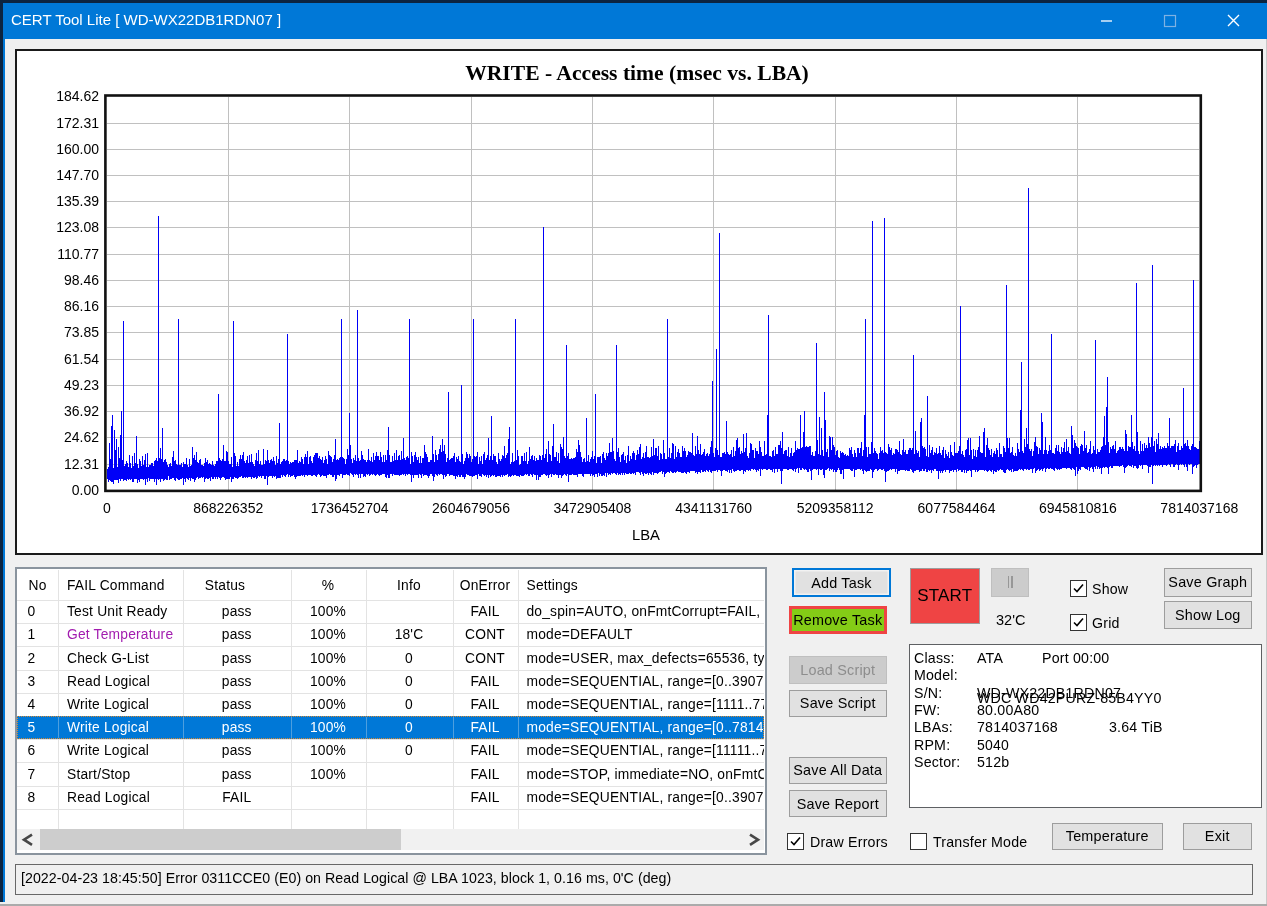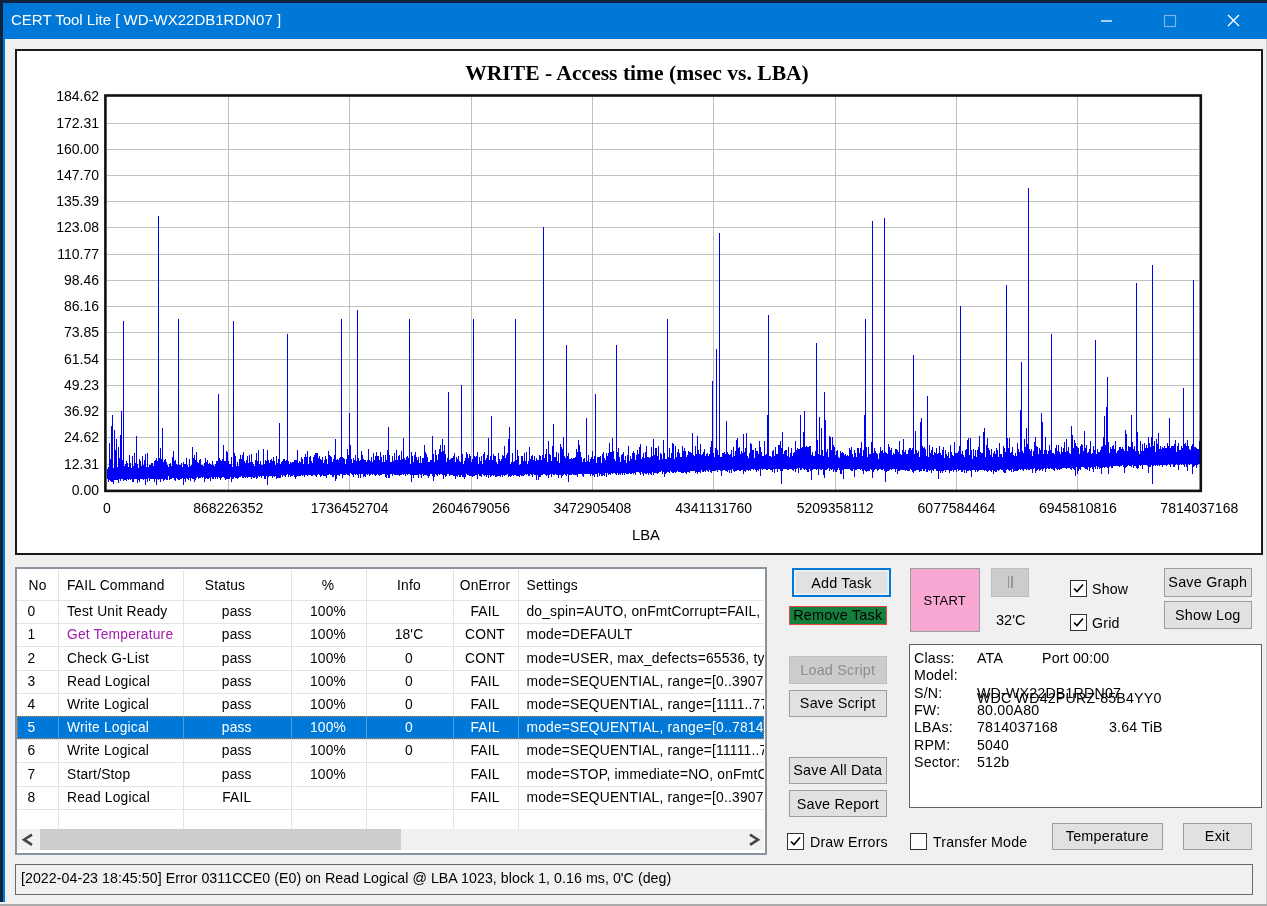--- a/index.html
+++ b/index.html
@@ -175,26 +175,26 @@
 <div style="position:absolute;left:526.5px;top:789.8px;width:237.5px;white-space:nowrap;overflow:hidden;color:#000;font-size:13.8px;letter-spacing:0.2px">mode=SEQUENTIAL, range=[0..39071</div>
 
 <div class="abs" style="left:17px;top:828.5px;width:747px;height:21px;background:#f1f1f1"></div>
 <div class="abs" style="left:40.3px;top:828.5px;width:360.7px;height:21px;background:#cdcdcd"></div>
 <svg class="abs" style="left:17px;top:828.5px" width="747" height="21" viewBox="0 0 747 21">
 <path d="M15 5.7L7 10.7L15 15.8" stroke="#474747" stroke-width="2.6" fill="none"></path>
 <path d="M733 5.7L741 10.7L733 15.8" stroke="#474747" stroke-width="2.6" fill="none"></path>
 </svg>
 
 <div style="position:absolute;left:792px;top:568.4px;width:99px;height:28.4px;background:#e1e1e1;border:2.5px solid #0078d7;color:#000;box-shadow:inset 0 0 0 1.5px #f2f2f2;box-sizing:border-box;display:flex;align-items:center;justify-content:center;font-size:14.4px;letter-spacing:0.2px;z-index:1">Add Task</div>
-<div style="position:absolute;left:788.5px;top:605.5px;width:98.5px;height:19px;background:#15803d;border:1px solid #ef4444;color:#000;box-sizing:border-box;display:flex;align-items:center;justify-content:center;font-size:14.4px;letter-spacing:0.2px;z-index:1">Remove Task</div>
+<div style="position:absolute;left:788.5px;top:605.5px;width:98.5px;height:28px;background:#84cc16;border:3px solid #ef4444;color:#000;box-sizing:border-box;display:flex;align-items:center;justify-content:center;font-size:14.4px;letter-spacing:0.2px;z-index:1">Remove Task</div>
 <div style="position:absolute;left:788.5px;top:656px;width:98.5px;height:27.5px;background:#ccc;border:1px solid #bfbfbf;color:#8d8d8d;box-sizing:border-box;display:flex;align-items:center;justify-content:center;font-size:14.4px;letter-spacing:0.2px;z-index:1">Load Script</div>
 <div style="position:absolute;left:788.5px;top:689.5px;width:98.5px;height:27.5px;background:#e1e1e1;border:1px solid #9d9d9d;color:#000;box-sizing:border-box;display:flex;align-items:center;justify-content:center;font-size:14.4px;letter-spacing:0.2px;z-index:1">Save Script</div>
 <div style="position:absolute;left:788.5px;top:756.5px;width:98.5px;height:27px;background:#e1e1e1;border:1px solid #9d9d9d;color:#000;box-sizing:border-box;display:flex;align-items:center;justify-content:center;font-size:14.4px;letter-spacing:0.2px;z-index:1">Save All Data</div>
 <div style="position:absolute;left:788.5px;top:790px;width:98.5px;height:27px;background:#e1e1e1;border:1px solid #9d9d9d;color:#000;box-sizing:border-box;display:flex;align-items:center;justify-content:center;font-size:14.4px;letter-spacing:0.2px;z-index:1">Save Report</div>
-<div style="position:absolute;left:910px;top:568px;width:69.5px;height:64px;background:#f9a8d4;border:1px solid #9d9d9d;color:#000;box-sizing:border-box;display:flex;align-items:center;justify-content:center;font-size:13px;letter-spacing:0.2px;z-index:1">START</div>
+<div style="position:absolute;left:910px;top:568px;width:69.5px;height:56px;background:#ef4444;border:1px solid #9d9d9d;color:#000;box-sizing:border-box;display:flex;align-items:center;justify-content:center;font-size:17px;letter-spacing:0.2px;z-index:1">START</div>
 <div style="position:absolute;left:991px;top:568px;width:38px;height:28.5px;background:#ccc;border:1px solid #bfbfbf;color:#8d8d8d;box-sizing:border-box;display:flex;align-items:center;justify-content:center;font-size:14.4px;letter-spacing:0.2px;z-index:1">
     <span style="display:inline-block;width:1.5px;height:12px;background:#979797;margin-right:2px"></span>
     <span style="display:inline-block;width:1.5px;height:12px;background:#979797"></span>
   </div>
 <div style="position:absolute;left:996px;top:612px;font-size:14.5px">32'C</div>
 <div style="position:absolute;left:1070px;top:580px;width:17px;height:17px;background:#fff;border:1.5px solid #333;box-sizing:border-box">
     <svg width="13" height="13" viewBox="0 0 13 13" style="position:absolute;left:1px;top:1px">
       <path d="M2 6.5L5 9.5L11 2.5" stroke="#000" stroke-width="1.6" fill="none"></path>
     </svg>
   </div>

